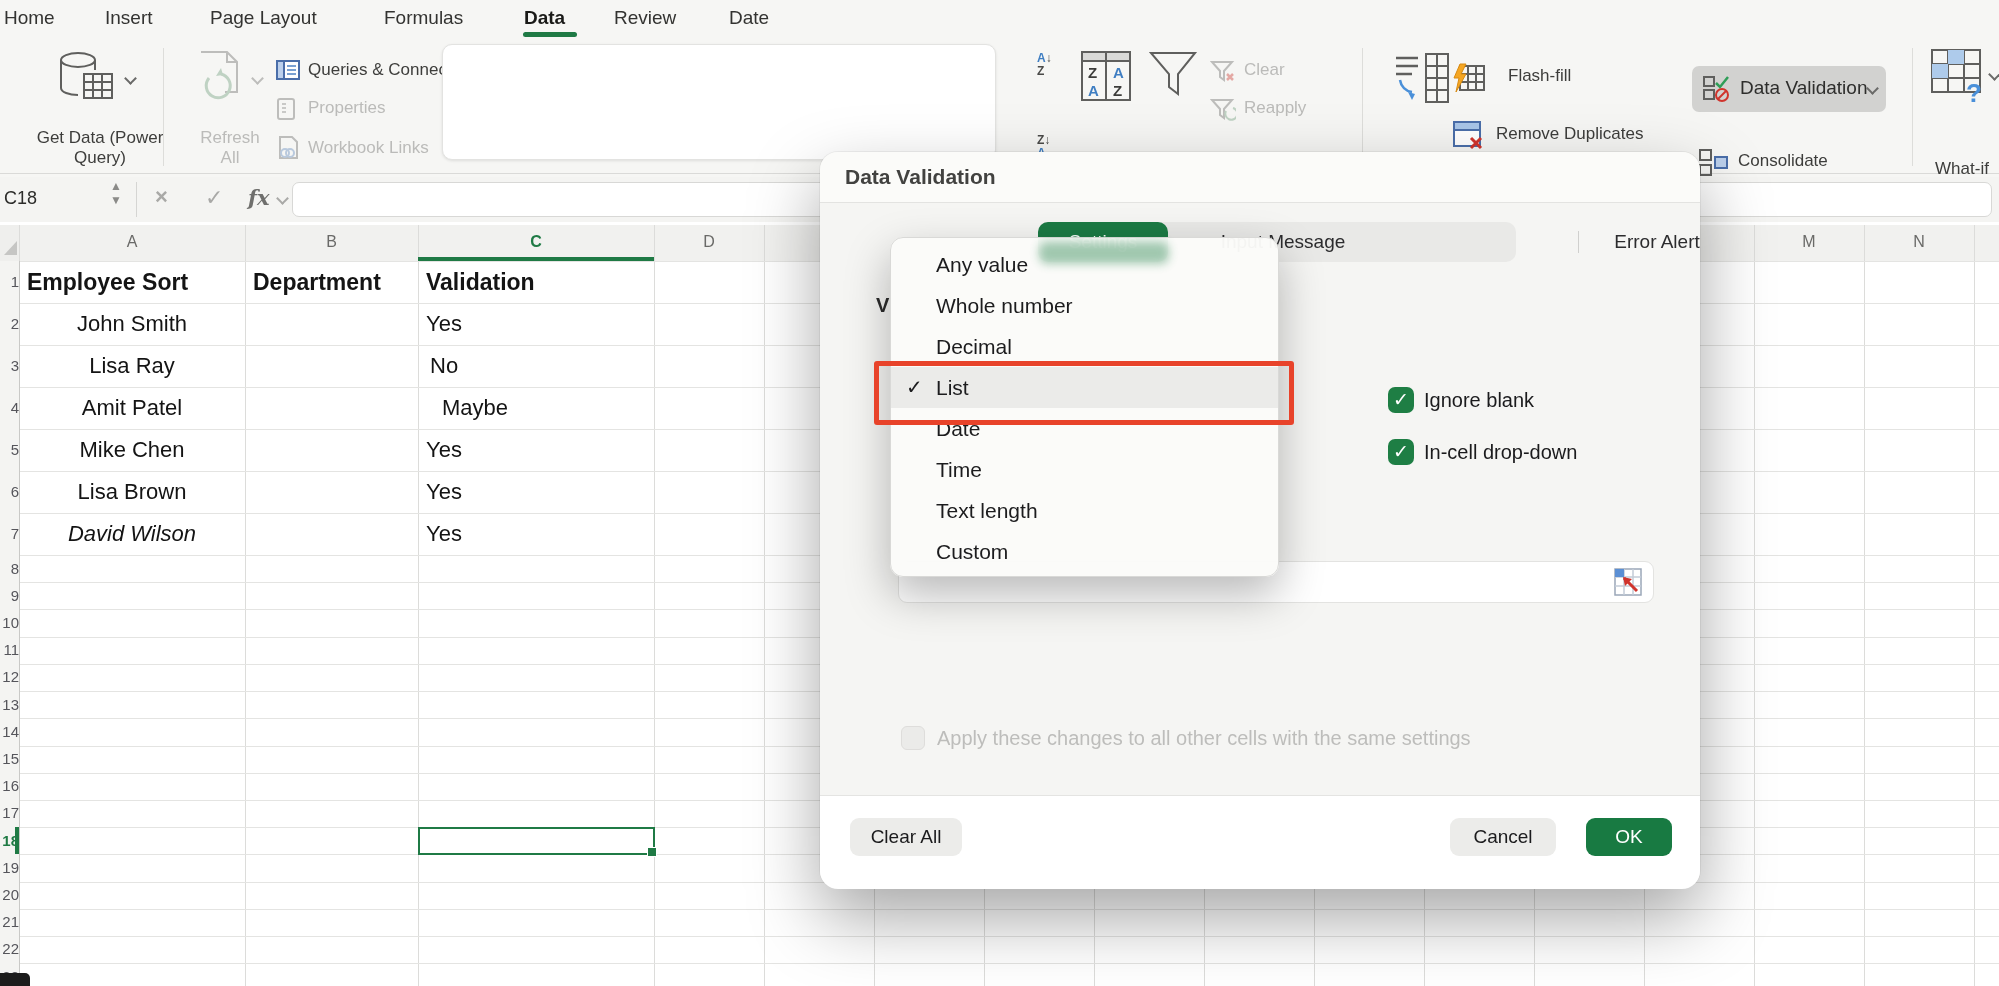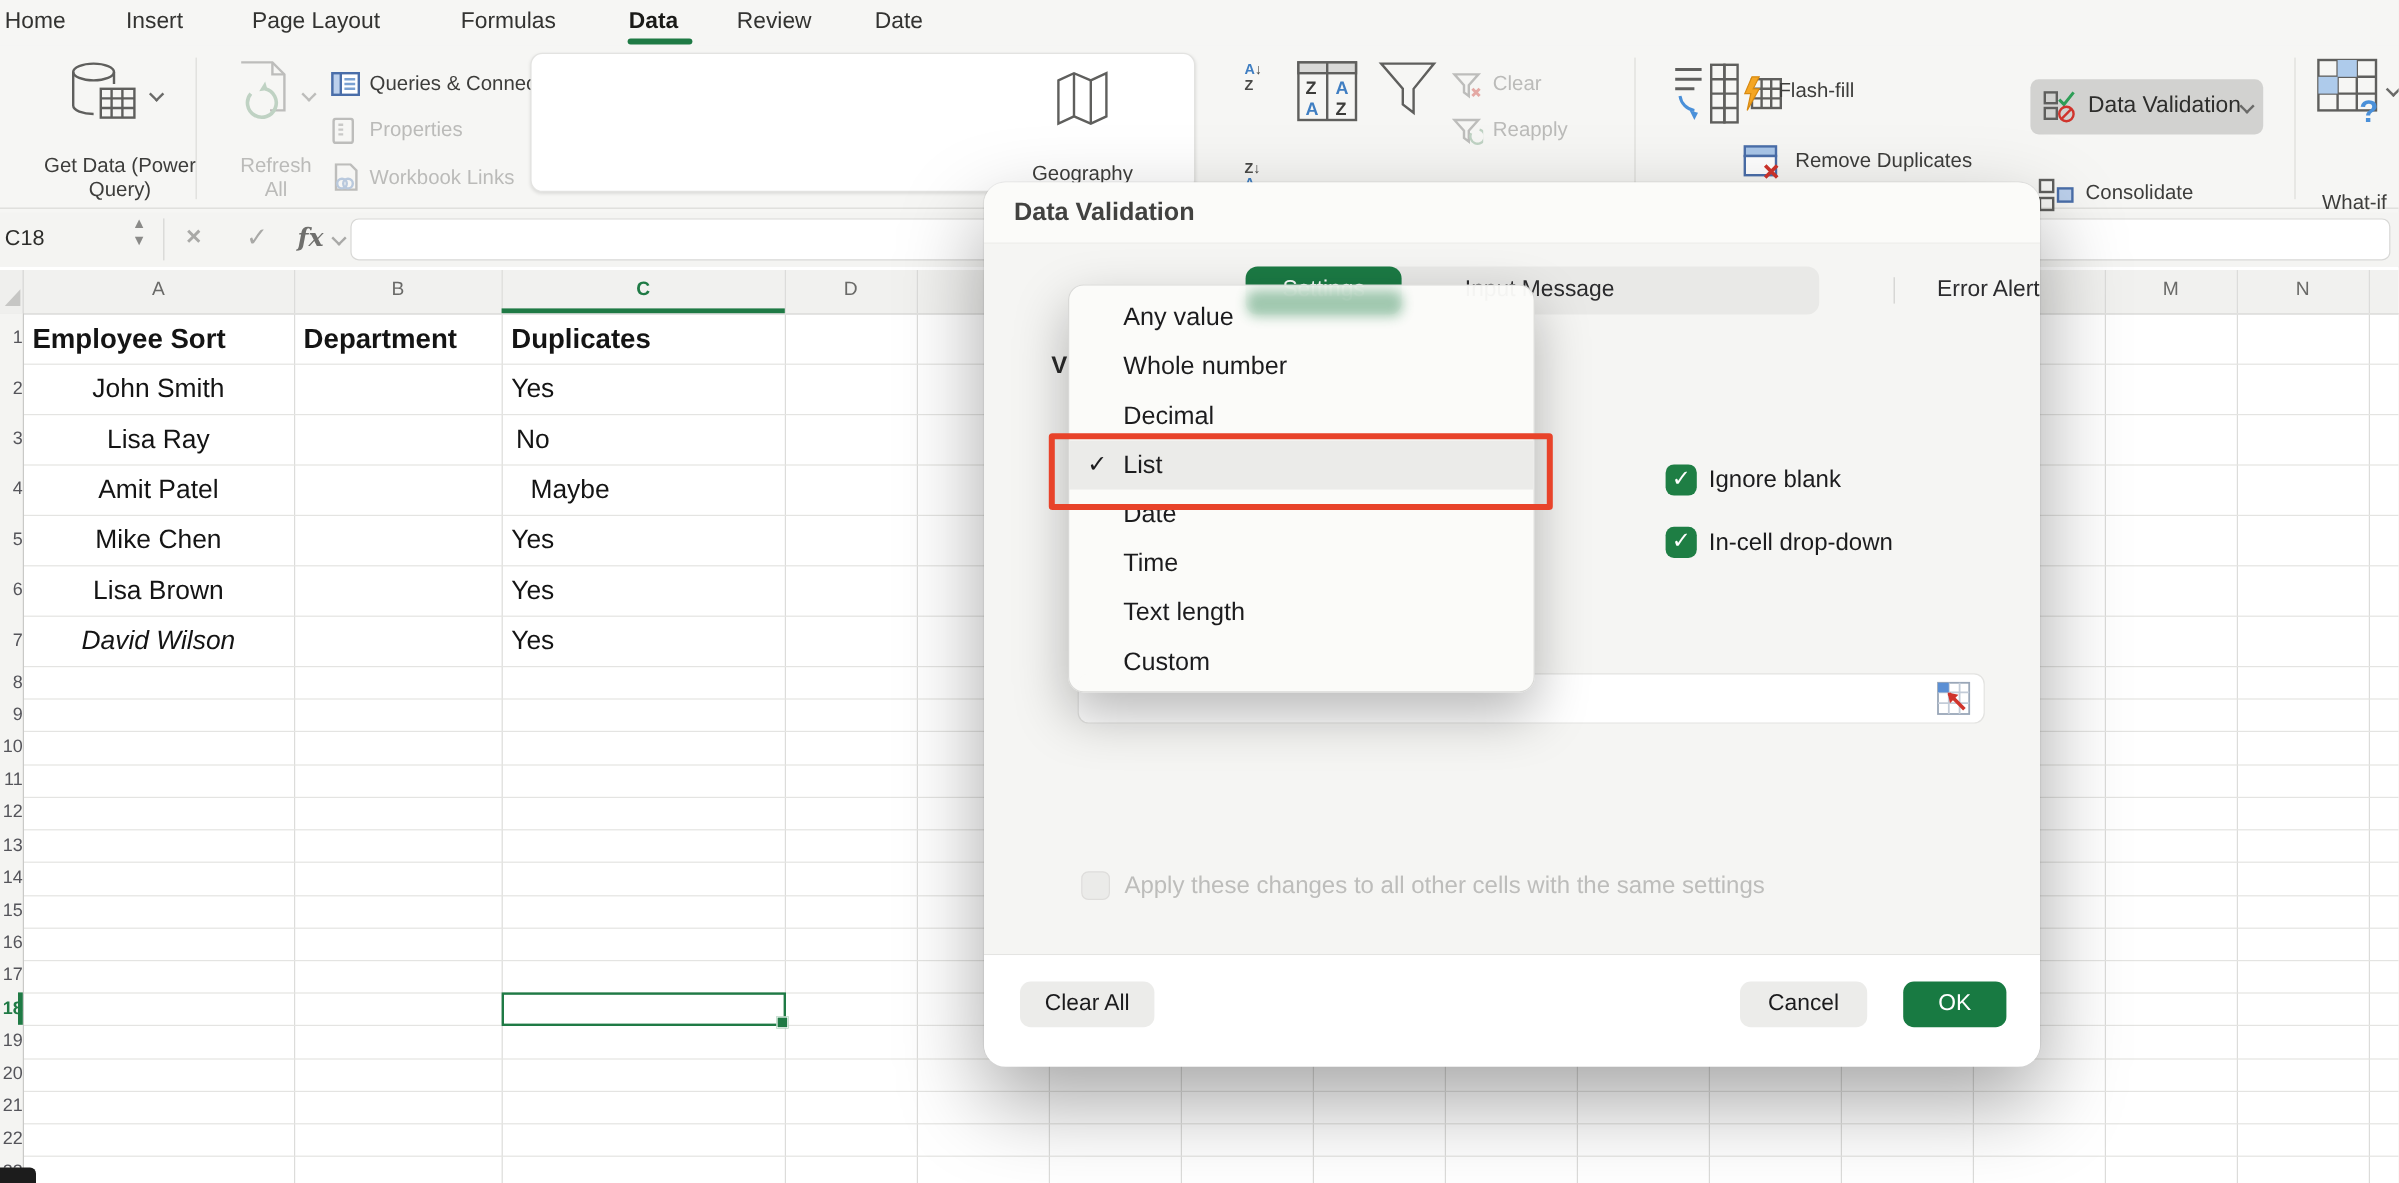--- a/index.html
+++ b/index.html
@@ -141,27 +141,20 @@
     <div class="abs" style="left:276px;top:98px;height:24px">
       <svg width="24" height="24" viewBox="0 0 24 24">
         <path class="icon-stroke-dis" d="M4 1 h12 l5 5 v16 h-17 z" fill="#fff"></path>
         <circle cx="9" cy="17" r="4" stroke="#b9c9dd" fill="none" stroke-width="2"></circle>
         <circle cx="14" cy="17" r="4" stroke="#b9c9dd" fill="none" stroke-width="2"></circle>
       </svg>
       <span class="abs smalllabel dis nowrap" style="left:32px;top:2px">Workbook Links</span>
     </div>
 
     <div id="datatypes-card" class="abs" style="left:442px;top:6px;width:552px;height:114px">
-      <div class="abs" style="left:411px;top:8px;width:96px;height:98px">
-        <svg class="abs" style="left:26px;top:6px" width="44" height="48" viewBox="0 0 44 48">
-          <path class="icon-stroke" d="M2 8 L15 2 L29 8 L42 2 V38 L29 44 L15 38 L2 44 Z"></path>
-          <path class="icon-stroke" d="M15 2 V38 M29 8 V44"></path>
-        </svg>
-        <div class="abs biglabel" style="left:0;top:82px;width:96px">Geography</div>
-      </div>
     </div>
 
     <div class="abs" style="left:1037px;top:14px;width:32px;height:38px;font-size:12px;color:#4a4a48;line-height:13px">
       <span style="color:#3f7ec2;font-weight:bold">A</span><span style="font-weight:bold">↓</span><br><span style="font-weight:bold">Z</span>
     </div>
     <div class="abs" style="left:1037px;top:96px;width:32px;height:38px;font-size:12px;color:#4a4a48;line-height:13px">
       <span style="font-weight:bold">Z</span><span style="font-weight:bold">↓</span><br><span style="color:#3f7ec2;font-weight:bold">A</span>
     </div>
 
     <div class="abs" style="left:1074px;top:8px;width:64px;height:120px">
@@ -221,21 +214,21 @@
           <div>Columns</div>
       </div>
     </div>
 
     <div class="abs" style="left:1452px;top:24px;height:32px">
       <svg width="34" height="32" viewBox="0 0 34 32">
         <rect class="icon-stroke" x="8" y="4" width="24" height="24" fill="#fff"></rect>
         <path class="icon-stroke" d="M8 12 h24 M8 20 h24 M16 4 v24 M24 4 v24"></path>
         <polygon points="8,2 2,16 7,16 4,30 14,12 9,12 14,2" fill="#f5a623" stroke="#d88a11" stroke-width="1"></polygon>
       </svg>
-      <span class="abs smalllabel nowrap" style="left:30px;top:4px">Flash-fill</span>
+      <span class="abs smalllabel nowrap" style="left:56px;top:4px">Flash-fill</span>
     </div>
     <div class="abs" style="left:1452px;top:82px;height:32px">
       <svg width="34" height="32" viewBox="0 0 34 32">
         <rect x="2" y="2" width="26" height="8" fill="#a9c6e8" stroke="#4a6ea9" stroke-width="2"></rect>
         <rect x="2" y="10" width="26" height="16" fill="#ffffff" stroke="#4a6ea9" stroke-width="2"></rect>
         <path d="M19 18 l10 10 M29 18 l-10 10" stroke="#d0342c" stroke-width="3"></path>
       </svg>
       <span class="abs smalllabel nowrap" style="left:44px;top:4px">Remove Duplicates</span>
     </div>
 
@@ -364,21 +357,21 @@
         <div class="abs rownum sel" style="left: -15px; top: 608.5px; height: 20px; line-height: 20px;">18</div>
         <div class="abs rownum" style="left: -15px; top: 635.7px; height: 20px; line-height: 20px;">19</div>
         <div class="abs rownum" style="left: -15px; top: 662.9px; height: 20px; line-height: 20px;">20</div>
         <div class="abs rownum" style="left: -15px; top: 690.1px; height: 20px; line-height: 20px;">21</div>
         <div class="abs rownum" style="left: -15px; top: 717.3px; height: 20px; line-height: 20px;">22</div>
         <div class="abs rownum" style="left: -15px; top: 744.5px; height: 20px; line-height: 20px;">23</div>
       </div>
     <div id="cells-layer" class="abs" style="left:0;top:0;width:1999px;height:764px">
         <div class="abs cell hdr" style="left: 19px; top: 39px; width: 226px; height: 42px; padding-left: 8px;">Employee Sort</div>
         <div class="abs cell hdr" style="left: 245px; top: 39px; width: 173px; height: 42px; padding-left: 8px;">Department</div>
-        <div class="abs cell hdr" style="left: 418px; top: 39px; width: 236px; height: 42px; padding-left: 8px;">Duplicates</div>
+        <div class="abs cell hdr" style="left: 418px; top: 39px; width: 236px; height: 42px; padding-left: 8px;">Validation</div>
         <div class="abs cell" style="left: 19px; top: 81px; width: 226px; height: 42px; text-align: center;">John Smith</div>
         <div class="abs cell" style="left: 418px; top: 81px; width: 236px; height: 42px; padding-left: 8px;">Yes</div>
         <div class="abs cell" style="left: 19px; top: 123px; width: 226px; height: 42px; text-align: center;">Lisa Ray</div>
         <div class="abs cell" style="left: 418px; top: 123px; width: 236px; height: 42px; padding-left: 12px;">No</div>
         <div class="abs cell" style="left: 19px; top: 165px; width: 226px; height: 42px; text-align: center;">Amit Patel</div>
         <div class="abs cell" style="left: 418px; top: 165px; width: 236px; height: 42px; padding-left: 24px;">Maybe</div>
         <div class="abs cell" style="left: 19px; top: 207px; width: 226px; height: 42px; text-align: center;">Mike Chen</div>
         <div class="abs cell" style="left: 418px; top: 207px; width: 236px; height: 42px; padding-left: 8px;">Yes</div>
         <div class="abs cell" style="left: 19px; top: 249px; width: 226px; height: 42px; text-align: center;">Lisa Brown</div>
         <div class="abs cell" style="left: 418px; top: 249px; width: 236px; height: 42px; padding-left: 8px;">Yes</div>

